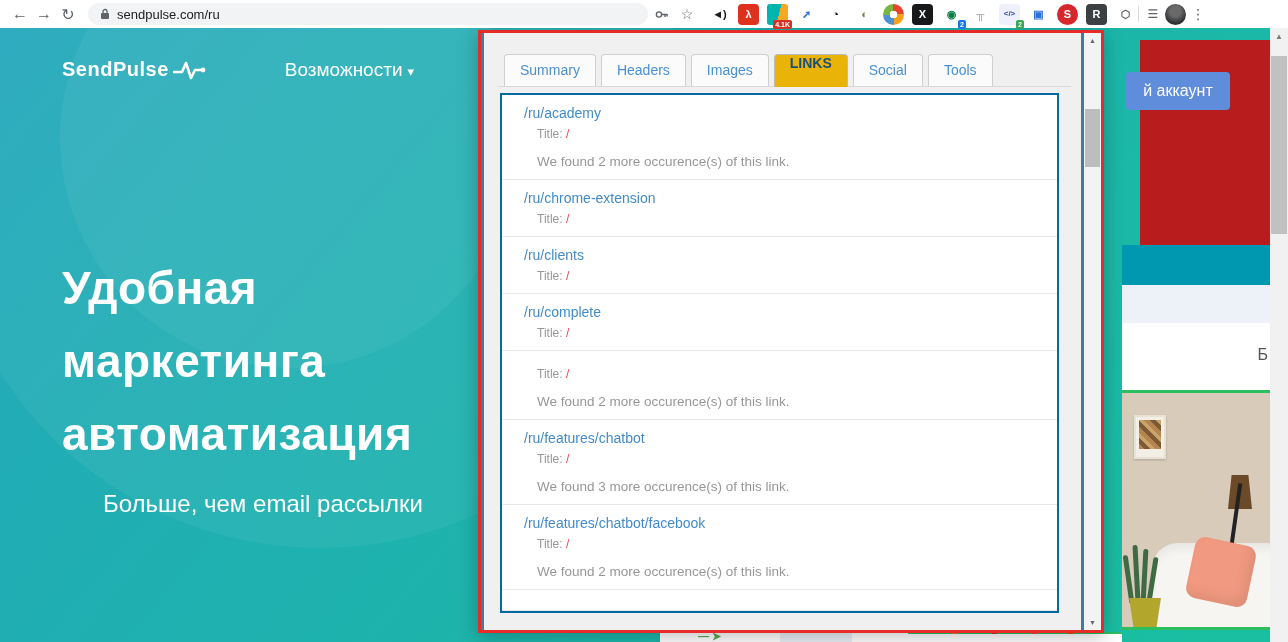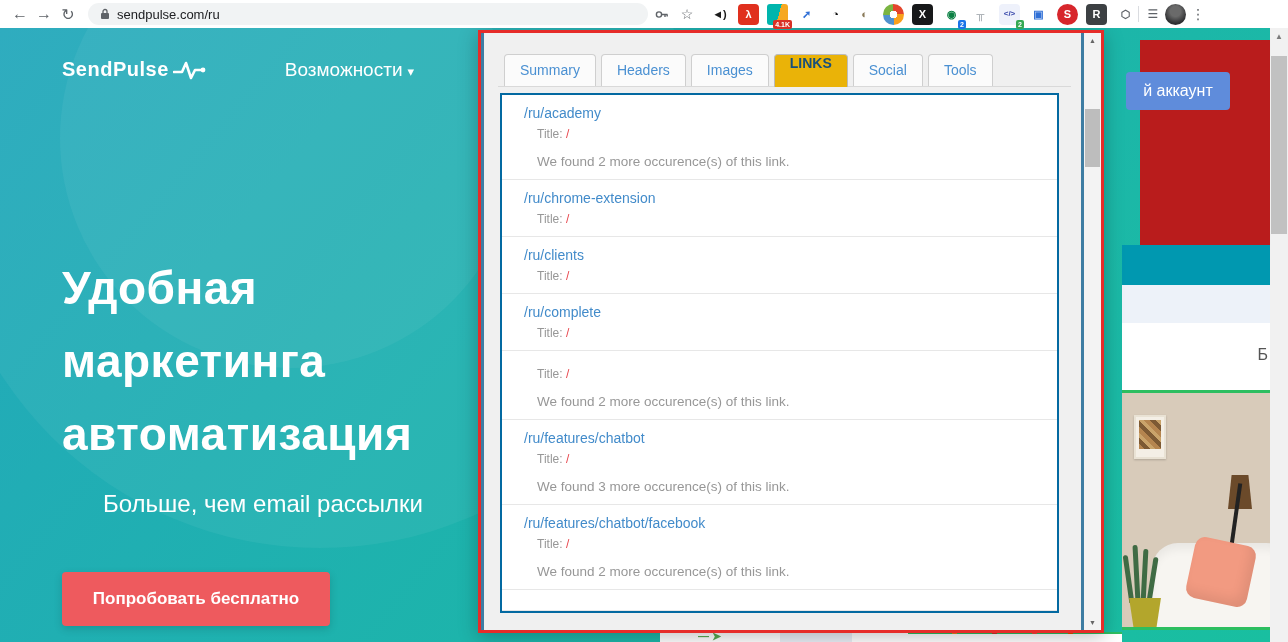--- a/index.html
+++ b/index.html
@@ -218,21 +218,20 @@
           <span class="nav-item">П</span>
         </div>
     </div>
 
     <div class="hero-title" id="hero-title">
         <div>Удобная</div>
         <div>маркетинга</div>
         <div>автоматизация</div>
       </div>
     <div class="hero-sub">Больше, чем email рассылки</div>
-    <button class="cta">Попробовать бесплатно</button>
   </div>
 
   <div class="right-strip">
     <div class="rs-blue">
       <button class="account-btn">й аккаунт</button>
     </div>
     <div class="rs-teal"></div>
     <div class="rs-light"></div>
     <div class="rs-white"></div>
     <div class="rs-letter">Б</div>

